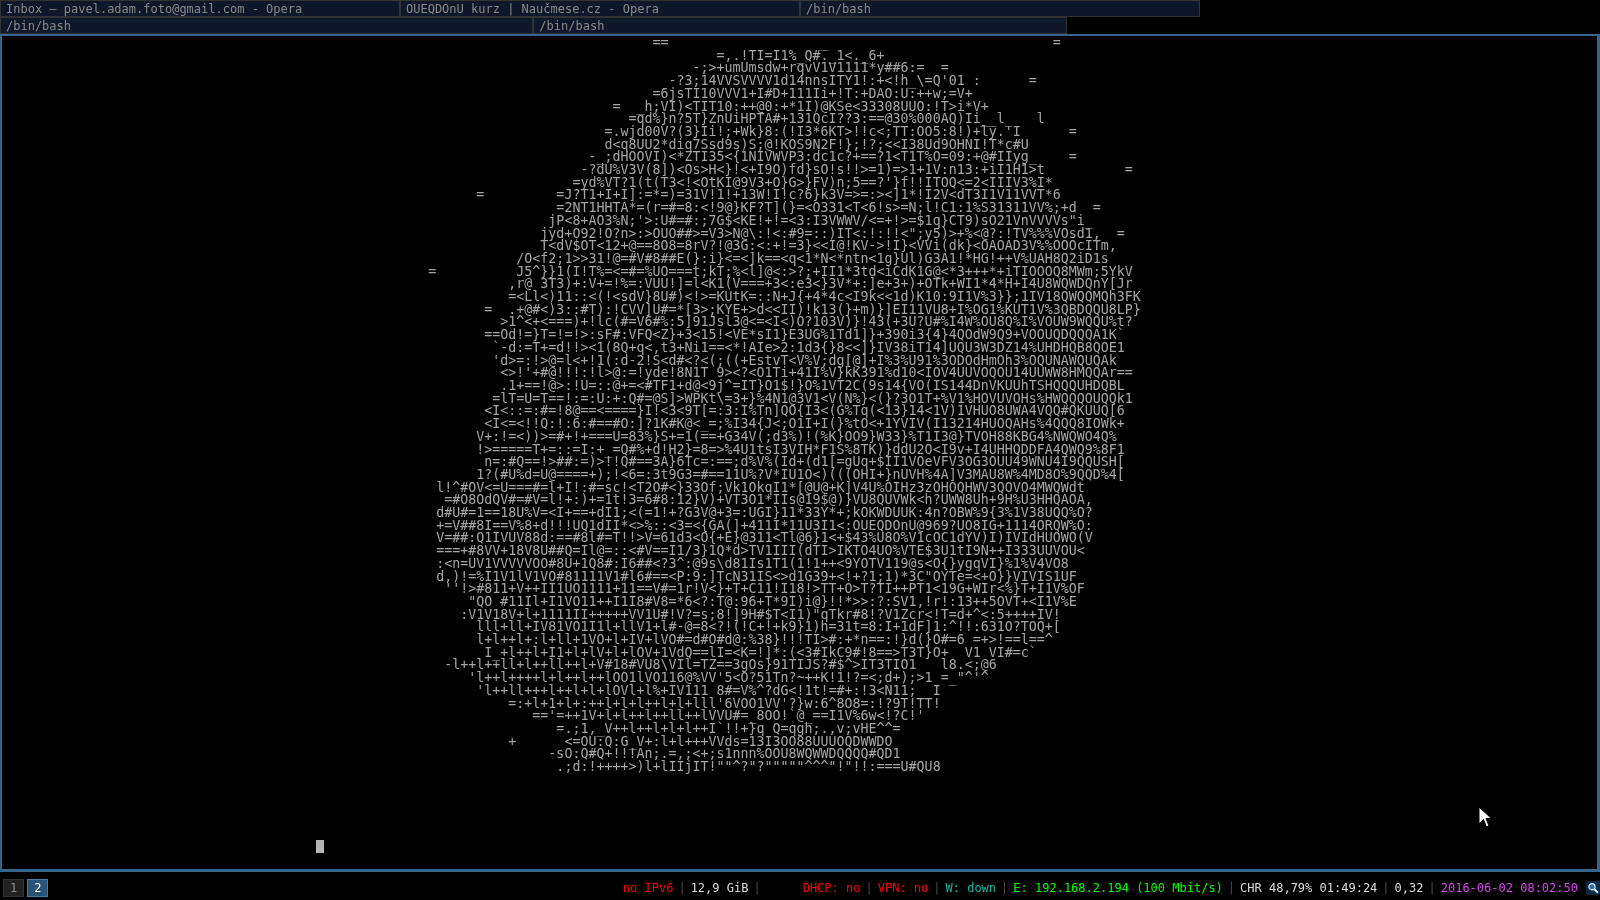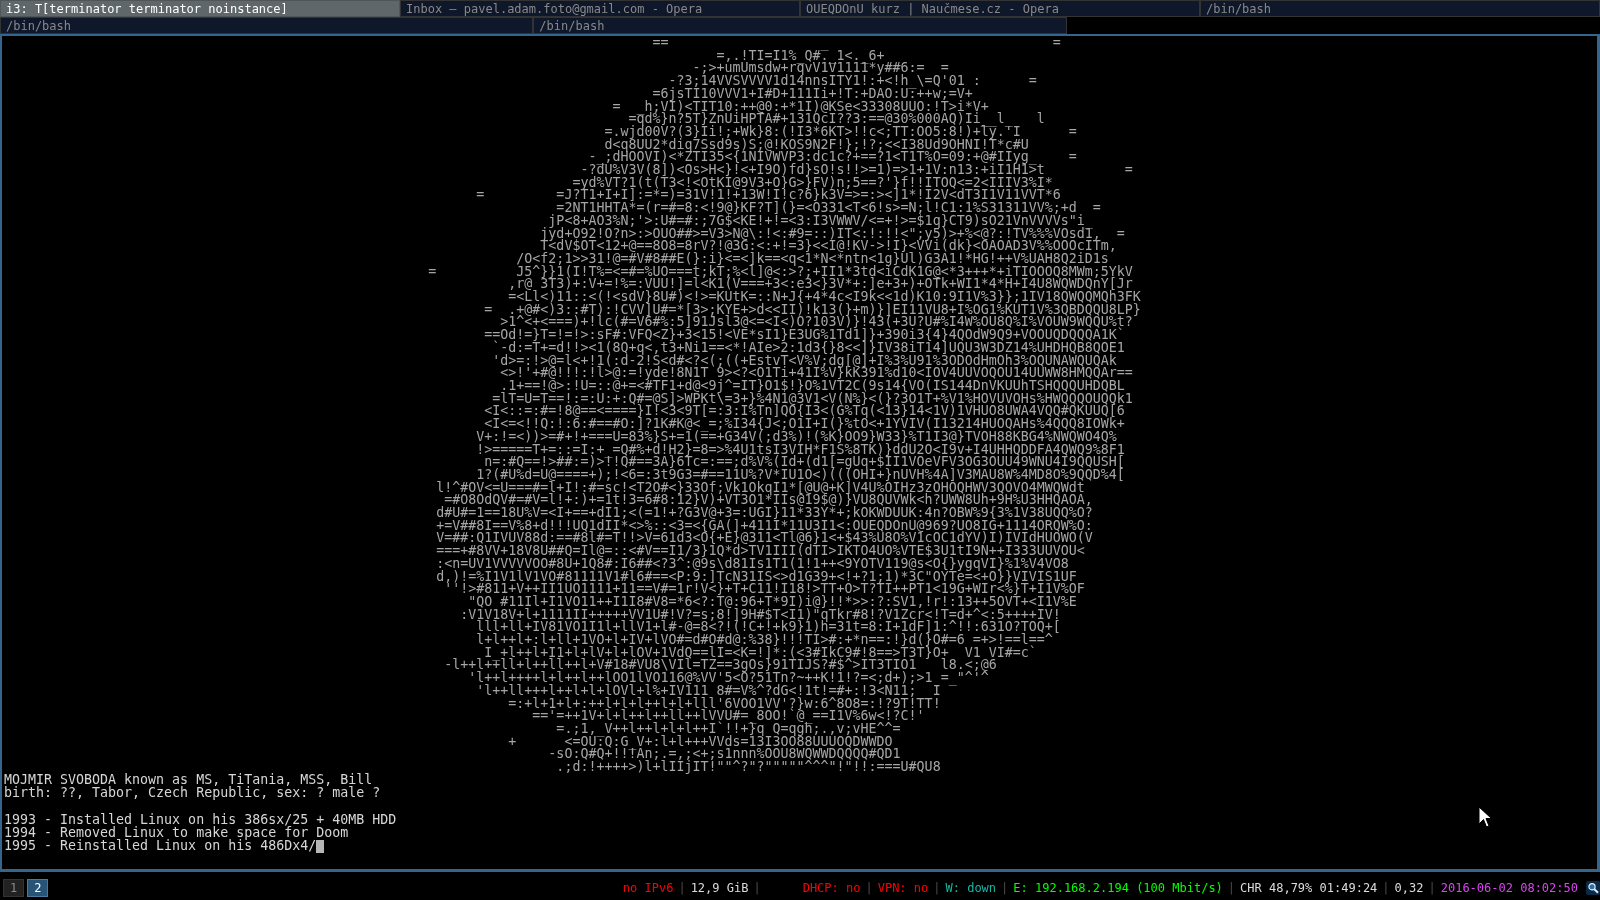--- a/index.html
+++ b/index.html
@@ -31,21 +31,20 @@
   .status{margin-left:auto;display:flex;align-items:center;font-size:12px;color:#dcdcdc;}
   .sitem{white-space:pre;}
   .sep{color:#4a4a4a;padding:0 5px;}
   .tray{width:14px;height:14px;margin-left:8px;display:block;}
   .pointer{position:absolute;left:1478px;top:806px;width:17px;height:23px;}
 </style>
 </head>
 <body>
 
 <div class="tabs-row row1">
-    <div class="tab focused_inactive">i3: T[terminator terminator noinstance]</div>
     <div class="tab unfocused">Inbox — pavel.adam.foto@gmail.com - Opera</div>
     <div class="tab unfocused">OUEQDOnU kurz | Naučmese.cz - Opera</div>
     <div class="tab unfocused">/bin/bash</div>
   </div>
 <div class="tabs-row row2">
     <div class="tab unfocused">/bin/bash</div>
     <div class="tab unfocused">/bin/bash</div>
     <div class="tab focused">aa for X</div>
   </div>
 <div class="topline"></div>
@@ -102,26 +101,20 @@
                                                             I_+l++l+I1+l+lV+l+lOV+1VdQ==lI=&lt;K=!]*:(&lt;3#IkC9#!8==&gt;T3T}O+  V1 VI#=c`
                                                        -l++l++ll+l++ll++l+V#18#VU8\VIl=TZ==3gOs}91TIJS?#$^&gt;IT3TIO1   l8.&lt;;@6
                                                           'l++l++++l+l++l++lOO1lVO116@%VV'5&lt;O?51Tn?~++K!1!?=&lt;;d+);&gt;1 =_"^'^
                                                            'l++ll+++l++l+l+lOVl+l%+IV111 8#=V%^?dG&lt;!1t!=#+:!3&lt;N11;_ I
                                                                =:+l+1+l+:++l+l+l++l+l+lll'6VOO1VV'?}w:6^8O8=:!?9T!TT!
                                                                   =='=++1V+l+l++l++ll++lVVU#=_8OO!`@_==I1V%6w&lt;!?C!'
                                                                      =.;1,_V++l++l+l+l++I`!!+}q Q=qgh;.,v;vHE^^=
                                                                +      &lt;=OU:Q:G_V+:l+l+++VVds=13I3OO88UUUOQDWWDO
                                                                     -sO:Q#Q+!!!An;.=,;&lt;+;s1nnn%OOU8WQWWDQQQQ#QD1
                                                                      .;d:!++++&gt;)l+lIIjIT!""^?"?"""""^^^"!"!!:===U#QU8</pre>
-  <pre class="bio">MOJMIR SVOBODA known as MS, TiTania, MSS, Bill
-birth: ??, Tabor, Czech Republic, sex: ? male ?
-
-1993 - Installed Linux on his 386sx/25 + 40MB HDD
-1994 - Removed Linux to make space for Doom
-1995 - Reinstalled Linux on his 486Dx4/</pre>
   <span class="cursor"></span>
 </div>
 
 <div class="bar">
   <div class="ws">
       <div class="wsbtn unfocused">1</div>
       <div class="wsbtn focused">2</div>
     </div>
   <div class="status">
     <span class="statusitems" style="display:flex;align-items:center;">

